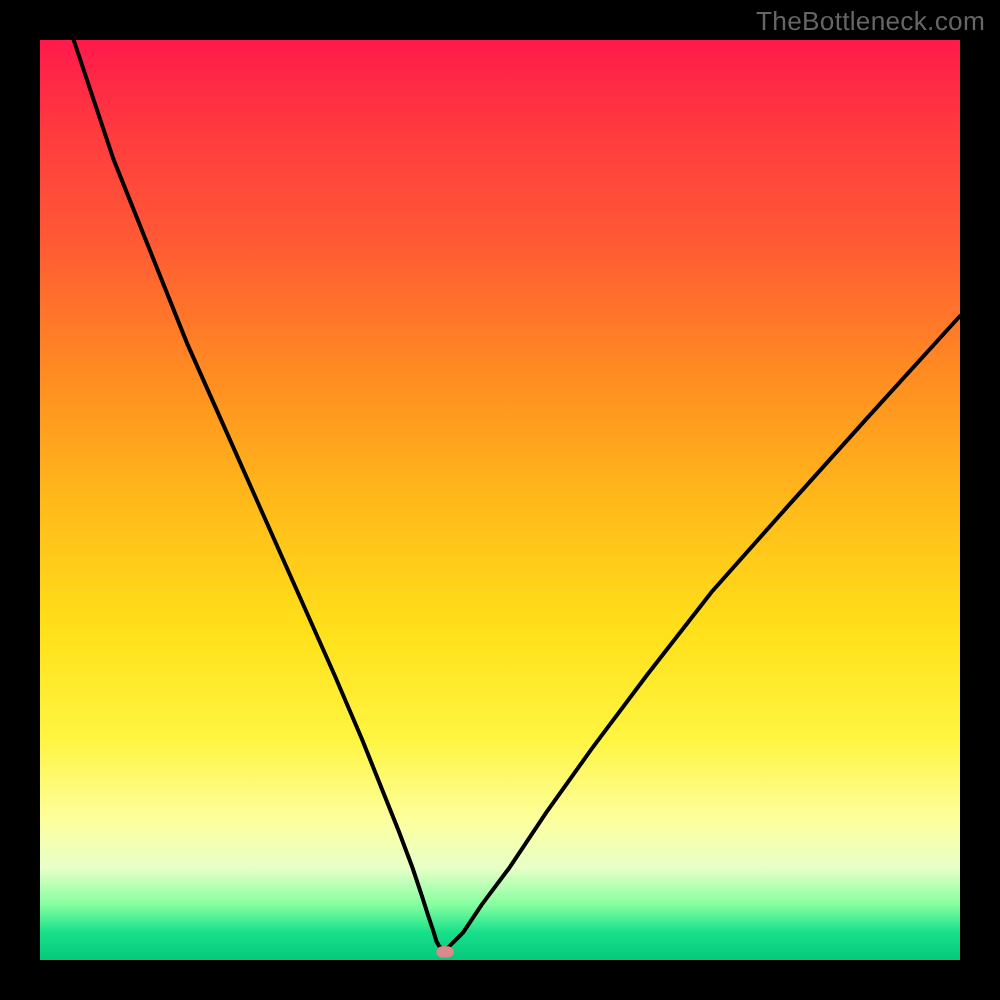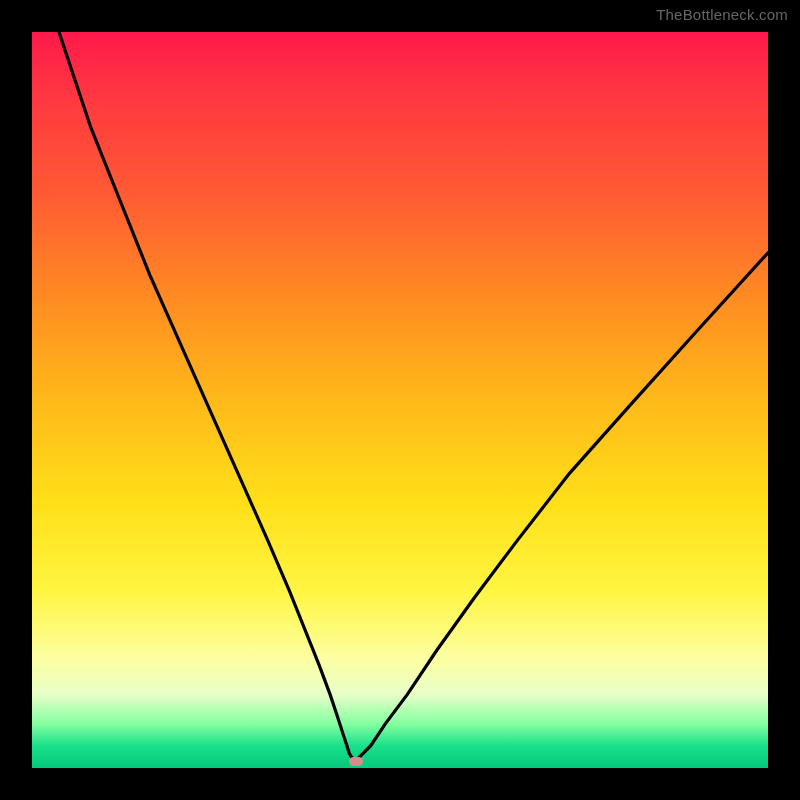--- a/index.html
+++ b/index.html
@@ -36,21 +36,21 @@
       #85ffa0 94%,
       #18e08a 97%,
       #06c87c 100%
     );
   }
   .watermark {
     position: absolute;
     top: 6px;
     right: 12px;
     color: #666;
-    font-size: 15px;
+    font-size: 21px;
     font-weight: 500;
     letter-spacing: 0.2px;
     font-family: Arial, Helvetica, sans-serif;
   }
   svg.curve {
     position: absolute;
     left: 0;
     top: 0;
     width: 736px;
     height: 736px;

